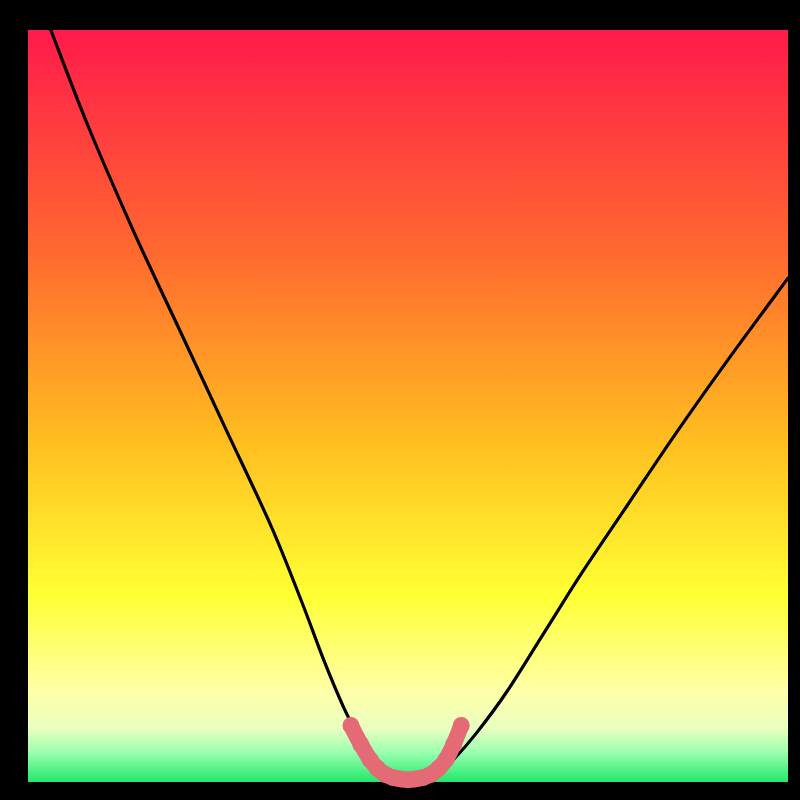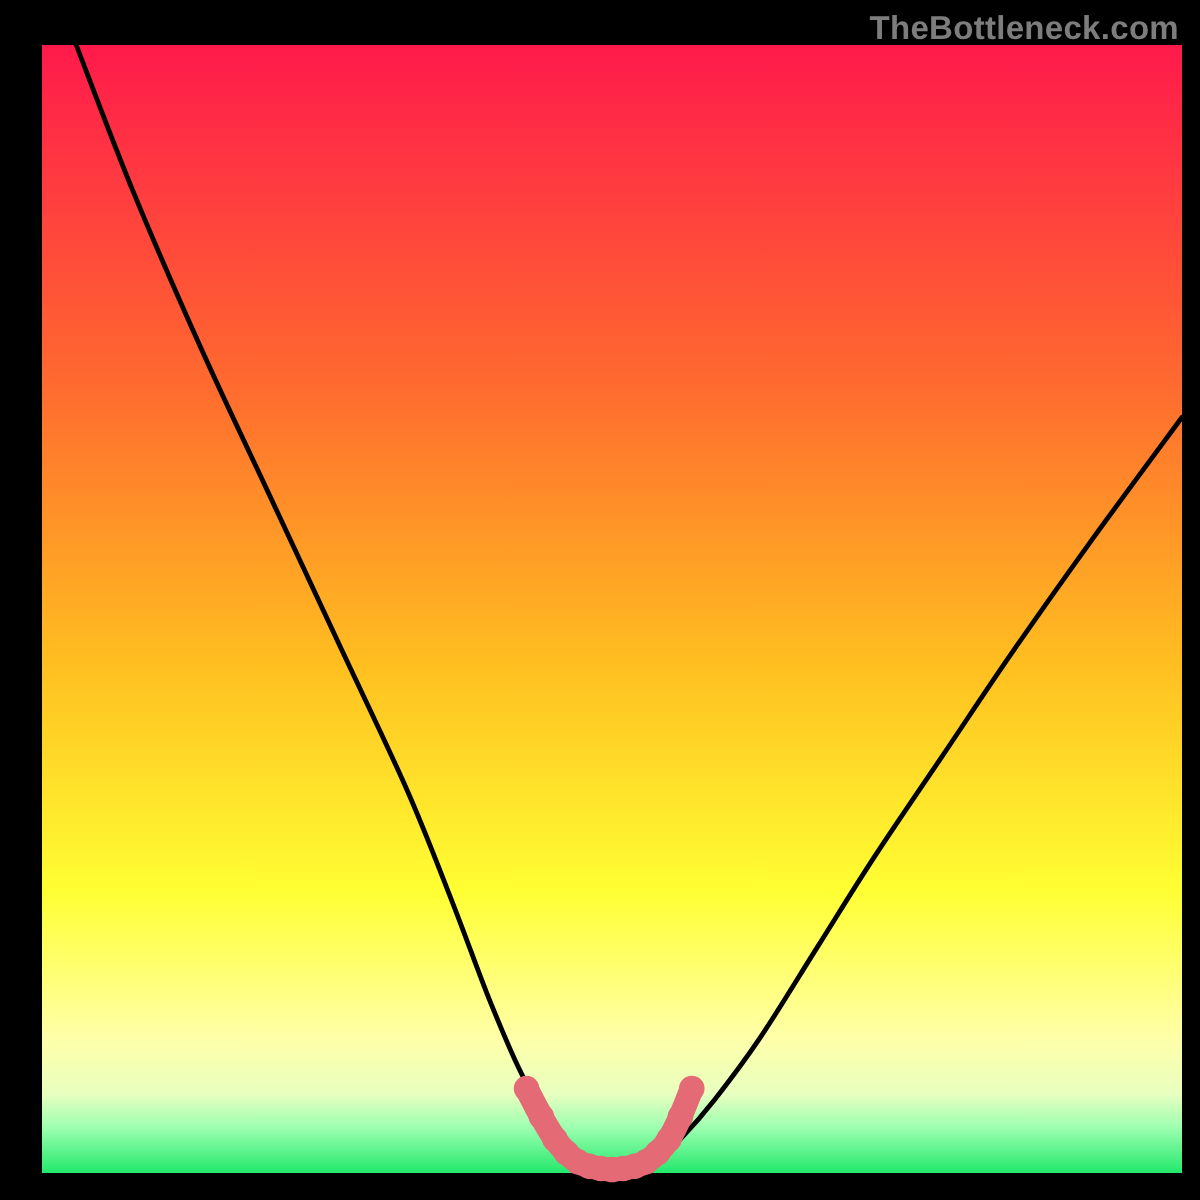--- a/index.html
+++ b/index.html
@@ -69,14 +69,13 @@
         <circle cx="415.6" cy="778.992" r="8.5" fill="#e46a76"></circle>
         <circle cx="423.2" cy="777.488" r="8.5" fill="#e46a76"></circle>
         <circle cx="430.8" cy="774.48" r="8.5" fill="#e46a76"></circle>
         <circle cx="438.40000000000003" cy="768.4639999999999" r="8.5" fill="#e46a76"></circle>
         <circle cx="446.00000000000006" cy="759.44" r="8.5" fill="#e46a76"></circle>
         <circle cx="453.6" cy="744.4" r="8.5" fill="#e46a76"></circle>
         <circle cx="461.2" cy="725.6" r="8.5" fill="#e46a76"></circle>
       </g>
   </svg>
 
-  <div class="watermark">TheBottleneck.com</div>
 </div>
 
 </body></html>

